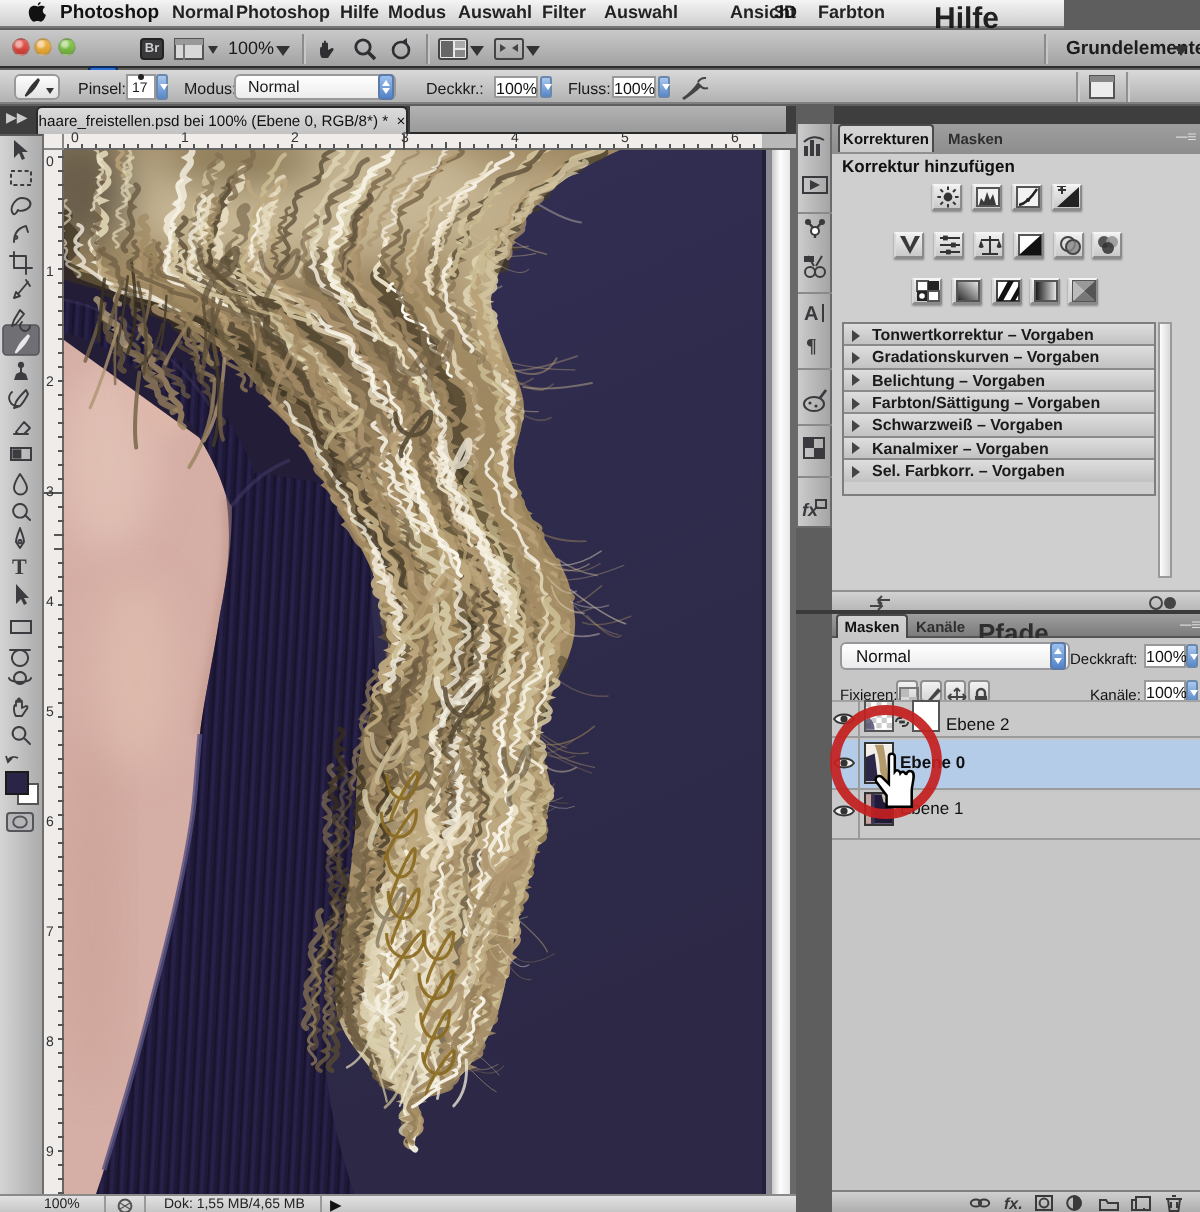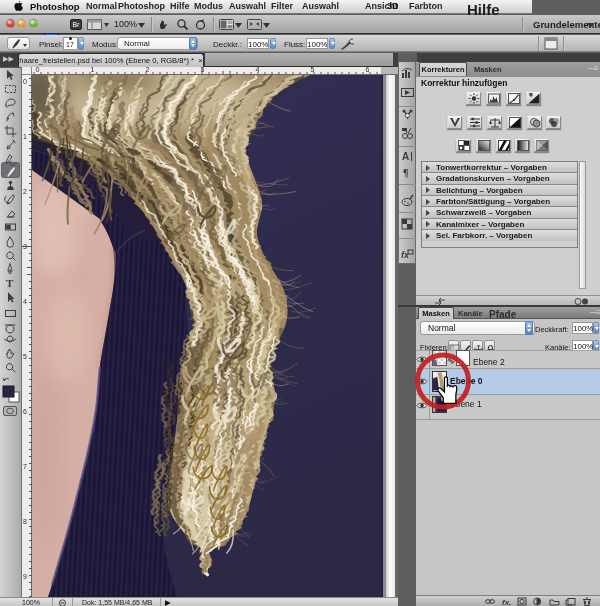--- a/index.html
+++ b/index.html
@@ -1119,21 +1119,21 @@
     </svg>
     <svg width="18" height="9" style="position:absolute;left:158px;top:0.5px" viewBox="0 0 18 9">
       <circle cx="4" cy="4.5" r="3" fill="none" stroke="#444"></circle>
       <circle cx="11" cy="4.5" r="3" fill="#444"></circle>
     </svg>
   </div>
 <div class="ab" style="left:398px;top:305px;width:202px;height:2px;background:#3a3a3a;"></div>
 <div class="ab" style="left:416px;top:307px;width:184px;height:12px;background:linear-gradient(#9e9e9e,#7c7c7c);border-bottom:1px solid #555;">
     <div style="position:absolute;left:2px;top:0;width:36px;height:12px;background:linear-gradient(#d2d2d2,#c6c6c6);border:1px solid #4a4a4a;border-bottom:none;border-radius:2px 2px 0 0;font-size:7.5px;font-weight:bold;color:#111;text-align:center;line-height:12px;">Masken</div>
     <span style="position:absolute;left:42px;top:2px;font-size:7.5px;font-weight:bold;color:#2e2e2e;">Kanäle</span>
-    <span style="position:absolute;left:73px;top:2px;font-size:10px;font-weight:bold;color:#2e2e2e;">Pfade</span>
+    <span style="position:absolute;left:73px;top:2px;font-size:13px;font-weight:bold;color:#2e2e2e;">Pfade</span>
     <span style="position:absolute;left:174px;top:1px;color:#ddd;font-size:8px;">─≡</span>
   </div>
 <div class="ab" style="left:416px;top:319px;width:184px;height:276px;background:#c6c6c6;"></div>
 <div class="ab" style="left:420px;top:321px;width:115px;height:14px;background:linear-gradient(#ffffff,#ebebeb);border:1px solid #97979c;border-radius:3px;font-size:8.5px;color:#111;padding-left:7px;line-height:13px;">Normal</div>
 <div style="position:absolute;left:525px;top:321px;width:8px;height:14px;background:linear-gradient(#9cc0ee,#5282c8);border:1px solid #5a7aa8;border-radius:2px;">
     <span style="position:absolute;left:1.4px;top:2px;width:0;height:0;border-left:2.4px solid transparent;border-right:2.4px solid transparent;border-bottom:3px solid #fff;"></span>
     <span style="position:absolute;left:1.4px;bottom:2px;width:0;height:0;border-left:2.4px solid transparent;border-right:2.4px solid transparent;border-top:3px solid #fff;"></span>
   </div>
 <span class="ab" style="left:535px;top:325px;font-size:7.5px;color:#111;">Deckkraft:</span>
 <div style="position:absolute;left:572px;top:322px;width:21px;height:12px;background:#fff;border:1px solid #999;font-size:8px;color:#111;text-align:center;line-height:12px;">100%</div>

